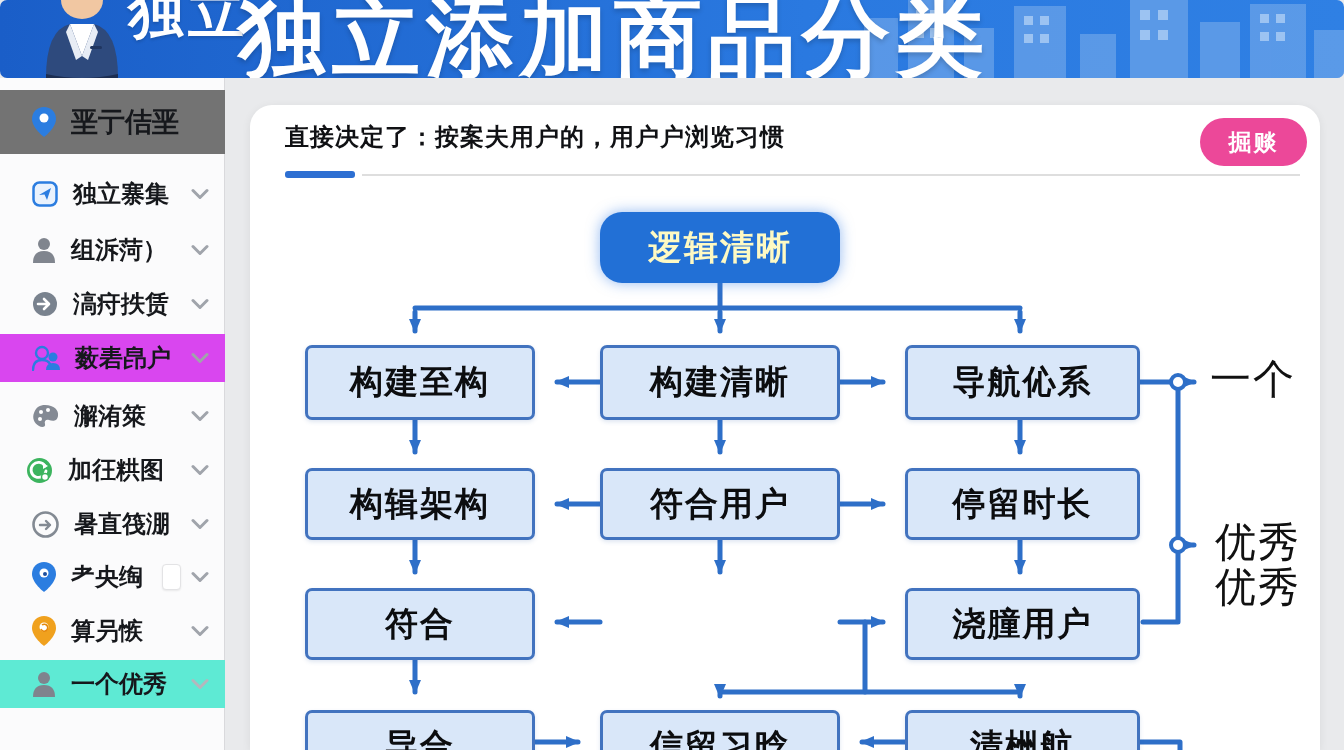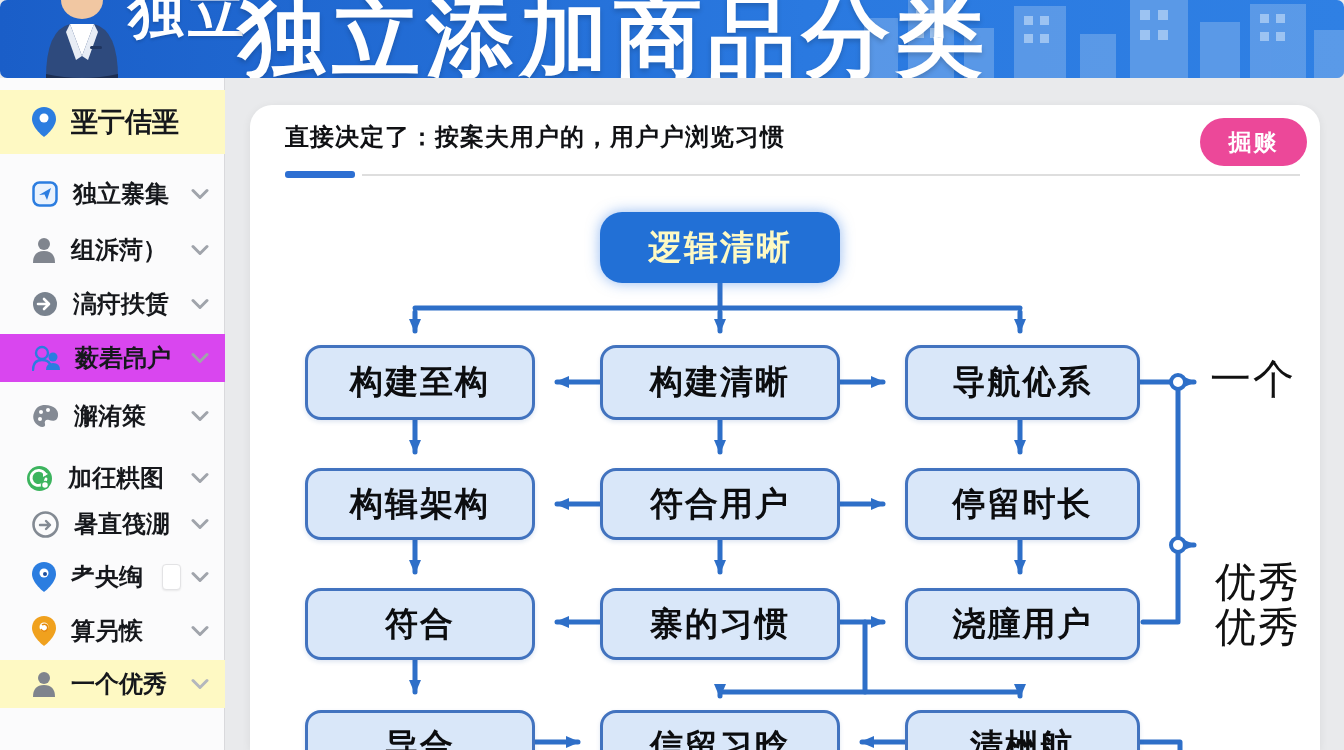--- a/index.html
+++ b/index.html
@@ -35,31 +35,31 @@
     position:absolute; left:0; top:78px; width:225px; height:672px;
     background:#fbfbfc; border-right:1px solid #d9d9dc;
   }
   .side-item {
     position:absolute; left:0; width:225px; height:48px;
     display:flex; align-items:center; gap:15px; padding-left:32px;
     font-size:24px; font-weight:bold; color:#16181c; white-space:nowrap;
     cursor:pointer;
   }
   .side-item .chev { position:absolute; right:16px; top:50%; transform:translateY(-50%); }
-  .si-0 { top:12px; height:64px; background:#fef9c3; font-size:27px; }
+  .si-0 { top:12px; height:64px; background:#737373; font-size:27px; }
   .si-1 { top:92px; }
   .si-2 { top:148px; }
   .si-3 { top:202px; }
   .si-4 { top:256px; background:#d946ef; }
   .si-5 { top:314px; }
-  .si-6 { top:376px;padding-left:26px; }
+  .si-6 { top:368px;padding-left:26px; }
   .si-7 { top:422px; }
   .si-8 { top:475px; }
   .si-9 { top:529px; }
-  .si-10 { top:582px; background:#fef9c3; }
+  .si-10 { top:582px; background:#5eead4; }
   .mini-box {
     display:inline-block; width:19px; height:26px; margin-left:4px;
     background:#ffffff; border:1px solid #e3e3e5; border-radius:4px;
     box-shadow:0 1px 2px rgba(0,0,0,.08);
   }
 
   
   .card {
     position:absolute; left:250px; top:105px; width:1070px; height:645px;
     background:#ffffff; border-radius:22px 22px 0 0;
@@ -82,21 +82,21 @@
     background:#ec4899; border:none; border-radius:24px;
     color:#fff; font-size:23px; font-weight:bold; letter-spacing:2px;
     display:flex; align-items:center; justify-content:center; cursor:pointer;
     font-family:inherit;
   }
 
   
   .flow-svg { position:absolute; left:0; top:0; width:1070px; height:645px; }
   .fbox {
     position:absolute; display:flex; align-items:center; justify-content:center;
-    background:#d9e7f9; border:3px solid #4273bf; border-radius:16px;
+    background:#d9e7f9; border:3px solid #4273bf; border-radius:7px;
     font-size:33px; font-weight:bold; color:#0c0d0f; letter-spacing:2px; white-space:nowrap;
     box-shadow:0 2px 4px rgba(40,90,160,.15);
   }
   .fbox-root {
     background:#2270d6; border:none; border-radius:22px; color:#fef9c3;
     box-shadow:0 0 14px rgba(60,130,230,.55);
     font-size:34px;
   }
   .col-l { left:55px;  width:230px; }
   .col-c { left:350px; width:240px; }
@@ -104,21 +104,21 @@
   .row-0 { top:240px; height:75px; }
   .row-1 { top:363px; height:72px;text-align:center; }
   .row-2 { top:483px; height:72px; }
   .row-3 { top:605px; height:72px; }
   .root-pos { left:350px; top:107px; width:240px; height:71px; }
   .flow-label {
     position:absolute; font-size:41px; font-weight:normal; color:#111;
     letter-spacing:2px; line-height:45px; white-space:pre-line;
   }
   .lbl-one { left:960px; top:252px; }
-  .lbl-exc { left:965px; top:415px;margin-top:40px; }
+  .lbl-exc { left:965px; top:415px; }
 </style>
 </head>
 <body>
 
 <div class="hdr">
   <svg class="hdr-skyline" width="500" height="78" viewBox="0 0 500 78">
     <g fill="#7fb0ec" opacity="0.55">
       <rect x="20" y="18" width="34" height="60"></rect>
       <rect x="64" y="0" width="46" height="78"></rect>
       <rect x="120" y="28" width="30" height="50"></rect>
@@ -357,21 +357,20 @@
 
   <div class="fbox col-l row-0">构建至构</div>
   <div class="fbox col-c row-0">构建清晰</div>
   <div class="fbox col-r row-0">导航伈系</div>
 
   <div class="fbox col-l row-1">构辑架构</div>
   <div class="fbox col-c row-1">符合用户</div>
   <div class="fbox col-r row-1">停留时长</div>
 
   <div class="fbox col-l row-2">符合</div>
-  <div class="fbox col-c row-2">寨的习惯</div>
   <div class="fbox col-r row-2">浇膧用户</div>
 
   <div class="fbox col-l row-3">导合</div>
   <div class="fbox col-c row-3">信留习晗</div>
   <div class="fbox col-r row-3">清栦航</div>
 
   <div class="flow-label lbl-one">一个</div>
   <div class="flow-label lbl-exc">优秀
 优秀</div>
 </main>

